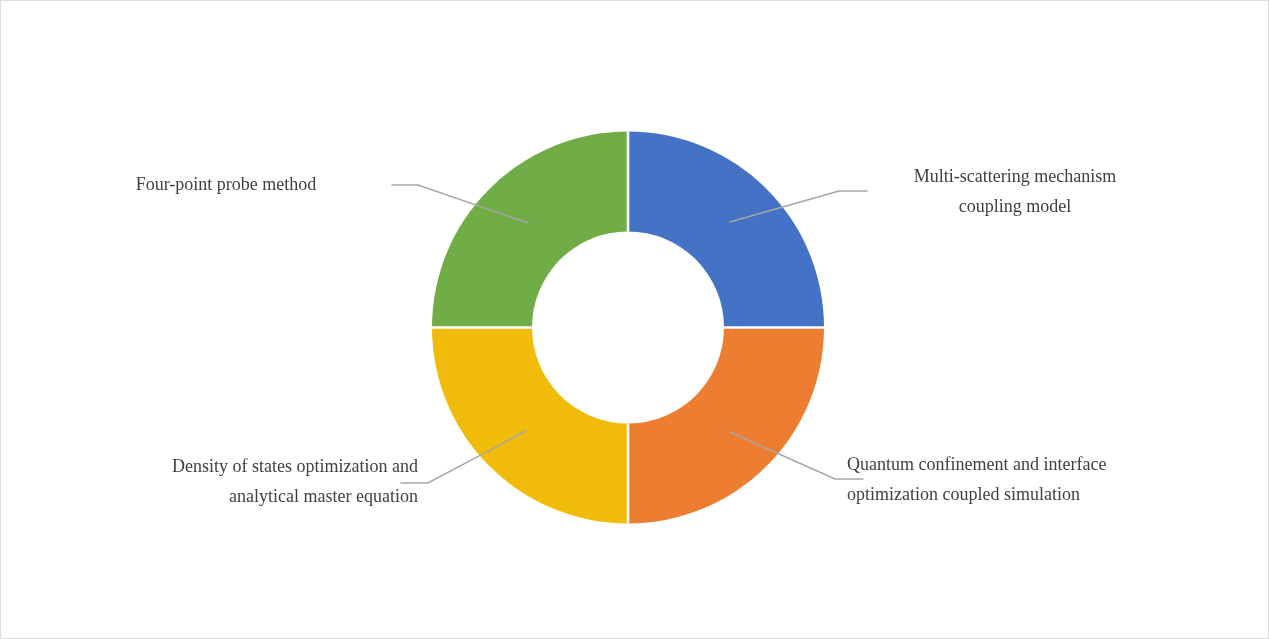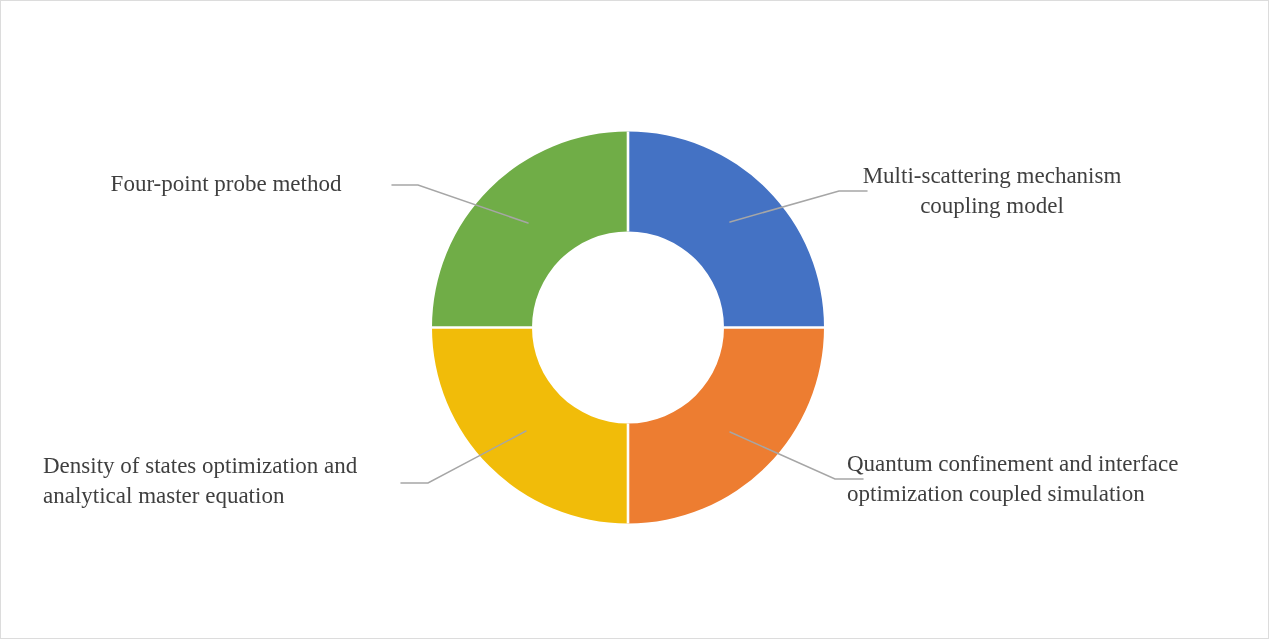--- a/index.html
+++ b/index.html
@@ -20,42 +20,42 @@
   #chart-svg {
     position: absolute;
     left: 0;
     top: 0;
     width: 1269px;
     height: 639px;
   }
   .label {
     position: absolute;
     font-family: "Liberation Serif", "DejaVu Serif", serif;
-    font-size: 23px;
+    font-size: 18px;
     line-height: 30px;
     color: #3f3f3f;
     white-space: pre-line;
   }
   .label-tr {
-    left: 821px;
+    left: 844px;
     top: 160px;
     width: 340px;
     text-align: center;
   }
   .label-br {
     left: 846px;
     top: 448px;
     width: 380px;
     text-align: left;
   }
   .label-bl {
     left: 42px;
     top: 450px;
     width: 375px;
-    text-align: left;
+    text-align: right;
   }
   .label-tl {
     left: 45px;
     top: 168px;
     width: 360px;
     text-align: center;
   }
 </style>
 </head>
 <body>

